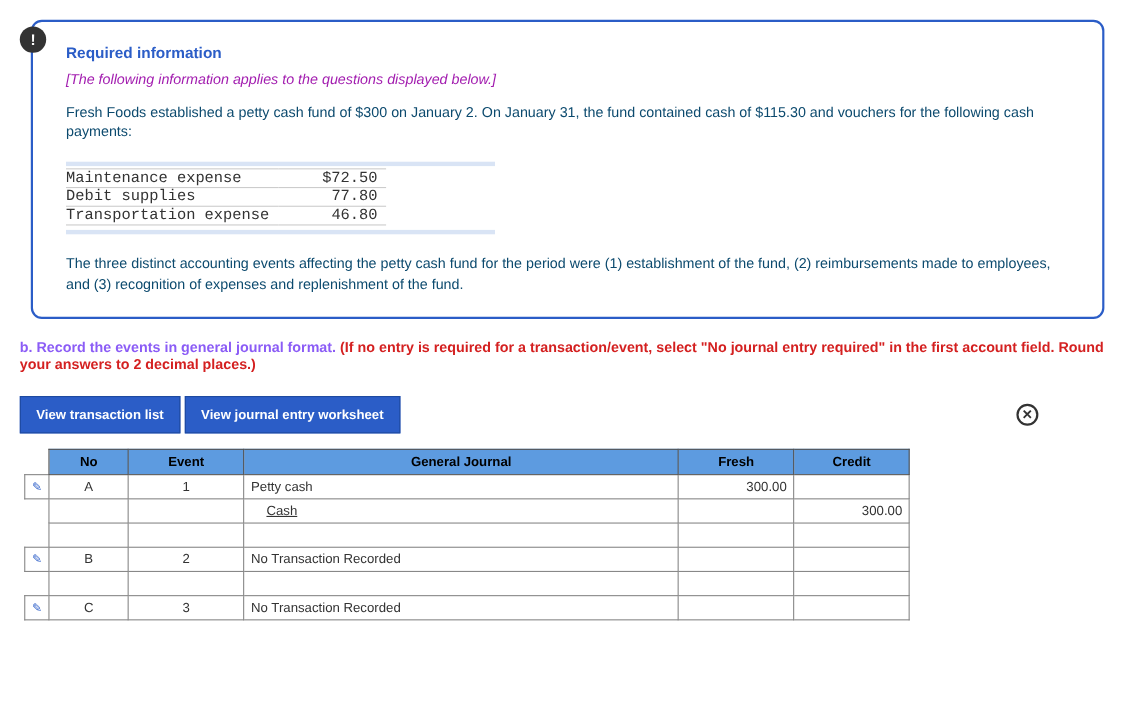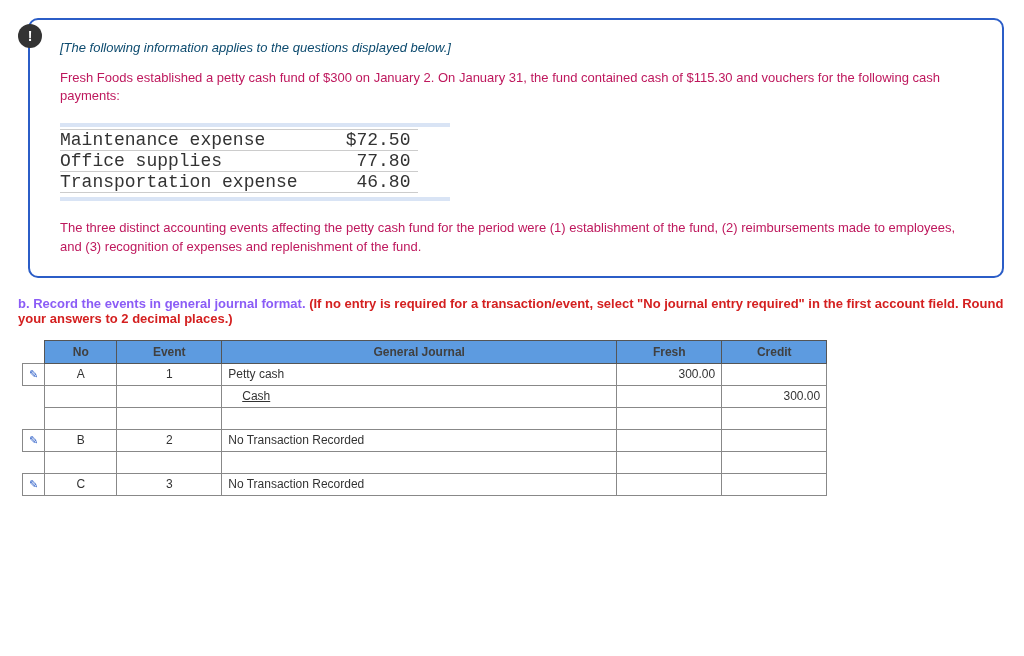--- a/index.html
+++ b/index.html
@@ -2,85 +2,93 @@
 <html><head>
 <meta charset="utf-8">
 <style>
   * { box-sizing: border-box; margin: 0; padding: 0; }
   body { font-family: Arial, sans-serif; font-size: 13px; color: #333; background: #fff; }
   .container { width: 1024px; height: 656px; position: relative; padding: 0 10px; }
   .alert-badge { position: absolute; top: 6px; left: 18px; width: 24px; height: 24px; background: #333; border-radius: 50%; display: flex; align-items: center; justify-content: center; z-index: 10; }
   .alert-badge span { color: #fff; font-weight: bold; font-size: 14px; }
   .info-box { border: 2px solid #2b5dc7; border-radius: 10px; margin-top: 18px; margin-left: 18px; margin-right: 10px; padding: 20px 30px 20px 30px; }
   .info-title { color: #2b5dc7; font-weight: bold; font-size: 14px; margin-bottom: 8px; }
-  .info-sub { font-style: italic; color: #0c4a6e; margin-bottom: 14px; }
-  .info-body { color: #be185d; margin-bottom: 18px; line-height: 1.4; }
+  .info-sub { font-style: italic; color: #a21caf; margin-bottom: 14px; }
+  .info-body { color: #0c4a6e; margin-bottom: 18px; line-height: 1.4; }
   .voucher-table { border-collapse: collapse; margin-bottom: 4px; }
-  .voucher-table td { font-family: "Courier New", monospace; font-size: 18px; padding: 0 8px 0 0; border-top: 1px solid #ccc; border-bottom: 1px solid #ccc; }
+  .voucher-table td { font-family: "Courier New", monospace; font-size: 14px; padding: 0 8px 0 0; border-top: 1px solid #ccc; border-bottom: 1px solid #ccc; }
   .voucher-table td.num { text-align: right; padding-left: 40px; }
   .voucher-bar { height: 4px; width: 390px; background: #d9e4f5; margin-bottom: 2px; }
   .voucher-bar.bot { margin-top: 2px; margin-bottom: 18px; }
   .question-block { margin: 18px 0 0 8px; }
   .question-black { color: #8b5cf6; }
   .question-red { color: #d42020; font-weight: bold; }
   .tabs-row { display: flex; align-items: center; margin: 22px 0 0 8px; position: relative; }
   .tab { background: #2b5dc7; color: #fff; font-weight: bold; font-size: 12px; padding: 9px 14px; border: 1px solid #1e4aa0; cursor: pointer; }
   .tab + .tab { margin-left: 4px; }
   .close-circle { margin-left: auto; margin-right: 70px; width: 20px; height: 20px; border: 2px solid #333; border-radius: 50%; display: flex; align-items: center; justify-content: center; font-size: 12px; color: #333; font-weight: bold; cursor: pointer; }
   .journal-wrap { margin: 14px 0 0 12px; }
   .journal-table { border-collapse: collapse; }
-  .journal-table th { background: #5d9be0; color: #404040; font-weight: bold; font-size: 12px; border: 1px solid #555; padding: 4px 0; text-align: center; }
+  .journal-table th { background: #5d9be0; color: #000000; font-weight: bold; font-size: 12px; border: 1px solid #555; padding: 4px 0; text-align: center; }
   .journal-table td { border: 1px solid #888; padding: 3px 6px; height: 22px; font-size: 12px; background: #fff; }
   .col-pencil { width: 22px; text-align: center; }
   .col-no { width: 72px; text-align: center; }
   .col-event { width: 105px; text-align: center; }
   .col-gj { width: 395px; }
   .col-amt { width: 105px; text-align: right; }
   .pencil-box { border: 1px solid #888; border-right: none; background: #fff; }
   .pencil-icon { color: #2b5dc7; font-size: 11px; }
   .indent1 { padding-left: 20px !important; text-decoration: underline; }
 </style>
 </head>
 <body>
 
 <div class="container">
   <div class="alert-badge">
       <span>!</span>
     </div>
 
   <div class="info-box">
+    <div class="info-title">Required information</div>
     <div class="info-sub">[The following information applies to the questions displayed below.]</div>
     <div class="info-body">Fresh Foods established a petty cash fund of $300 on January 2. On January 31, the fund contained cash of $115.30 and vouchers for the following cash payments:</div>
 
     <div class="voucher-bar"></div>
     <table class="voucher-table">
       <tbody>
           <tr>
             <td>Maintenance expense</td>
             <td class="num">$72.50</td>
           </tr>
       <tr>
-            <td>Office supplies</td>
+            <td>Debit supplies</td>
             <td class="num">77.80</td>
           </tr>
       <tr>
             <td>Transportation expense</td>
             <td class="num">46.80</td>
           </tr>
     </tbody>
       </table>
     <div class="voucher-bar bot"></div>
 
     <div class="info-body" style="margin-bottom:0">The three distinct accounting events affecting the petty cash fund for the period were (1) establishment of the fund, (2) reimbursements made to employees, and (3) recognition of expenses and replenishment of the fund.</div>
   </div>
 
   <div class="question-block">
     <b><span class="question-black">b. Record the events in general journal format. </span></b><span class="question-red">(If no entry is required for a transaction/event, select "No journal entry required" in the first account field. Round your answers to 2 decimal places.)</span>
   </div>
 
+  <div class="tabs-row">
+    <div class="tab">View transaction list</div>
+    <div class="tab">View journal entry worksheet</div>
+    <div class="close-circle">
+        <span>✕</span>
+      </div>
+  </div>
 
   <div class="journal-wrap">
     <table class="journal-table">
       <thead>
         <tr>
           <th class="col-pencil" style="background:#fff;border:none"></th>
           <th class="col-no">No</th>
           <th class="col-event">Event</th>
           <th class="col-gj">General Journal</th>
           <th class="col-amt">Fresh</th>

